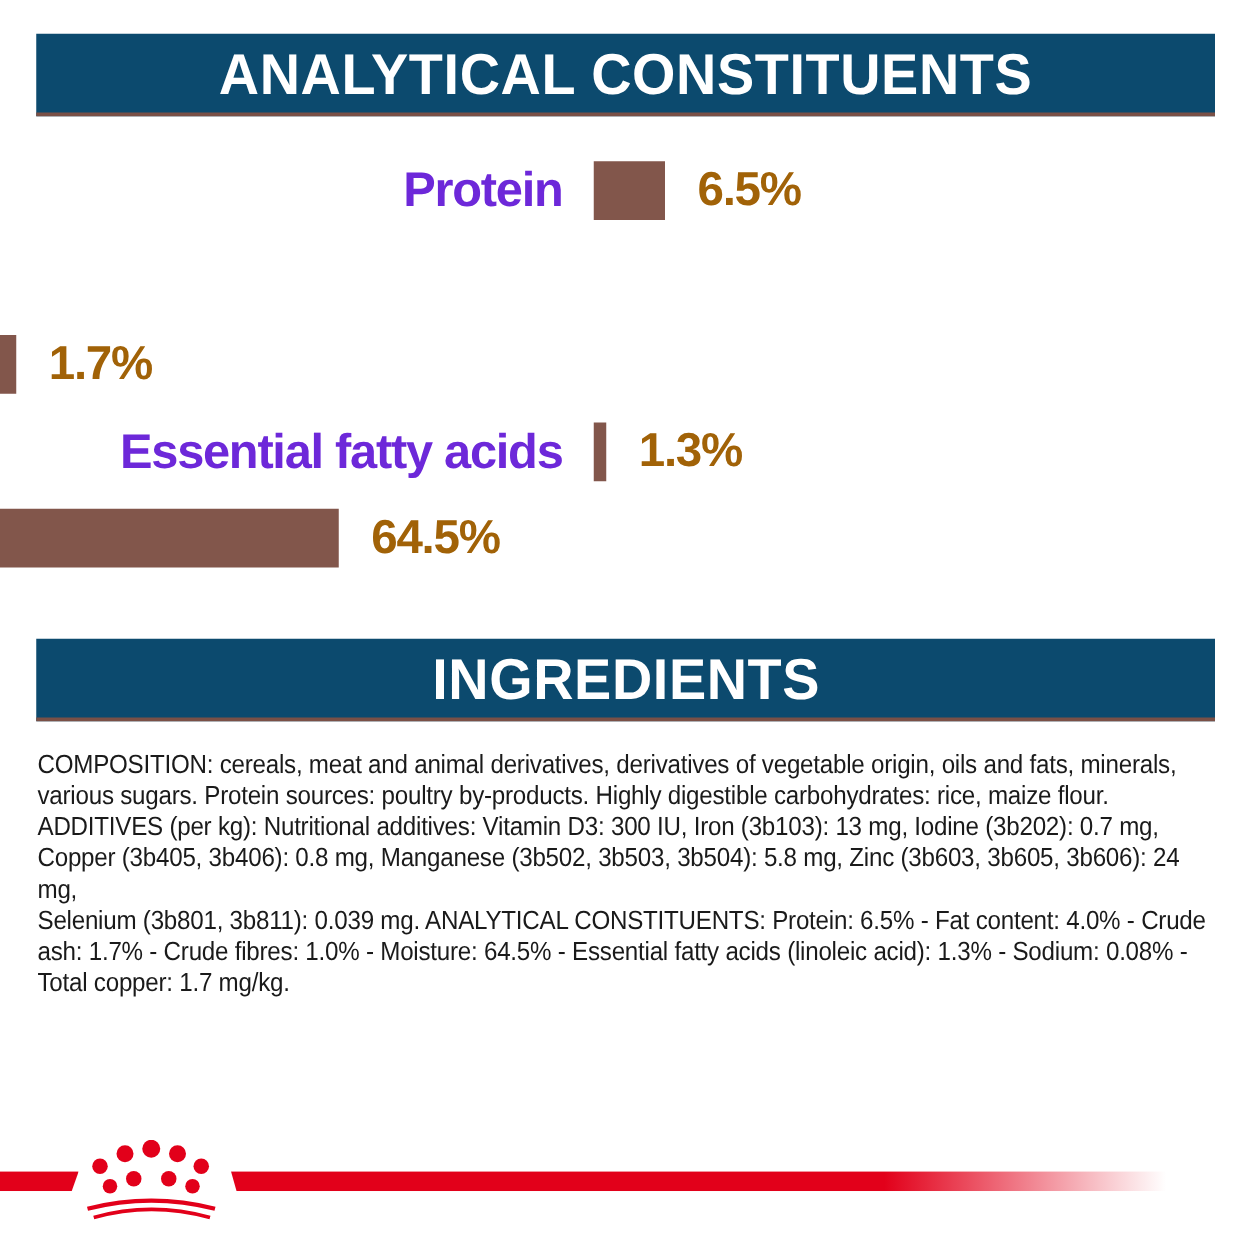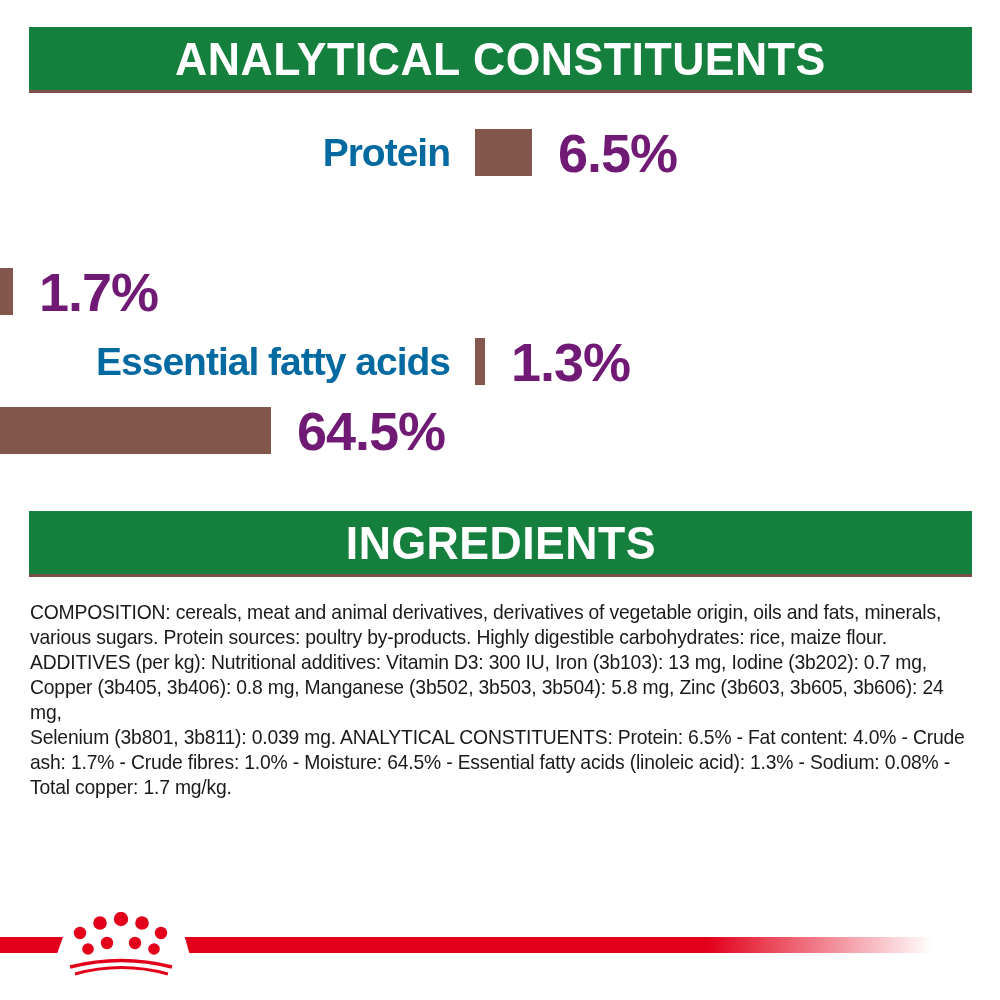--- a/index.html
+++ b/index.html
@@ -9,21 +9,21 @@
     font-family: "Liberation Sans", sans-serif;
     position: relative;
     overflow: hidden;
   }
   .page { position: absolute; inset: 0; }
 
   
   .band {
     position: absolute;
     left: 29px; width: 943px; height: 66px;
-    background: #15803d;
+    background: #0c4a6e;
     display: flex; align-items: center; justify-content: center;
     border-bottom: 3px solid #7a5046;
     box-sizing: border-box;
   }
   .band.analytical { top: 27px; }
   .band.ingredients { top: 511px; align-items: center; }
   .band .band-title {
     color: #ffffff;
     font-weight: bold;
     font-size: 46px;
@@ -34,30 +34,30 @@
 
   
   .chart { position: absolute; left: 0; top: 0; width: 1000px; height: 480px; }
   .chart-row {
     position: absolute; left: 0; width: 1000px; height: 47px;
     display: flex; align-items: center;
   }
   .chart-label {
     width: 475px; box-sizing: border-box; padding-right: 25px;
     text-align: right;
-    font-weight: bold; font-size: 39px; color: #0369a1;
+    font-weight: bold; font-size: 39px; color: #6d28d9;
     letter-spacing: -1px;
     white-space: nowrap; flex: none;
   }
   .chart-bar {
     height: 47px; background: #82564B; flex: none;
   }
   .chart-value {
     margin-left: 26px;
-    font-weight: bold; font-size: 54px; color: #701a75;
+    font-weight: bold; font-size: 38px; color: #a16207;
     letter-spacing: -1px;
     white-space: nowrap; flex: none;
   }
 
   
   .ingredients-text {
     position: absolute;
     left: 30px; top: 599px;
     width: 1030px;
     transform: scaleX(0.92);

